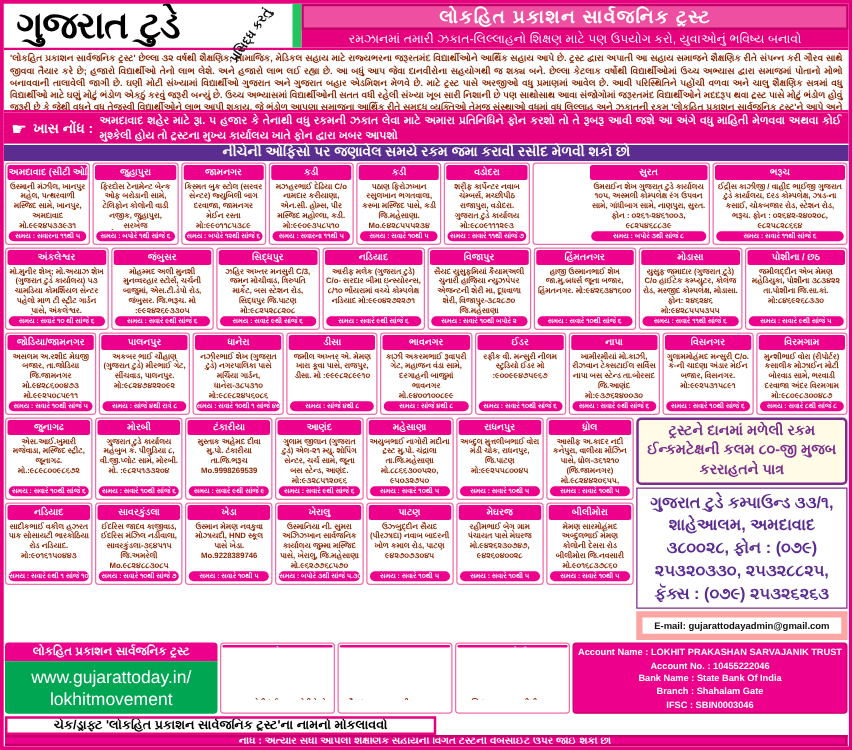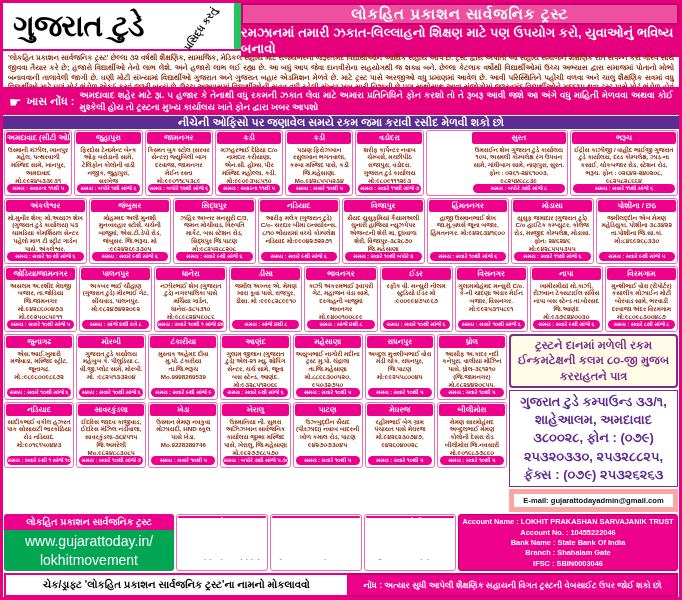--- a/index.html
+++ b/index.html
@@ -10,21 +10,21 @@
   }
   
   .header { display: flex; border-bottom: 2px solid #e6007e; height: 48px; }
   .logo-wrap { width: 238px; position: relative; display: flex; align-items: center; padding-left: 10px; border-right: 7px solid #22c55e; background:#fff; }
   .logo { font-size: 30px; font-weight: 900; color: #000; letter-spacing: -1px; font-family: "DejaVu Sans", sans-serif; }
   .logo-badge { position: absolute; right: 8px; top: 20px; transform: rotate(-55deg); transform-origin: center; font-size: 10px; font-weight: 700; color: #111; white-space: nowrap; }
   .head-right { flex: 1; display: flex; flex-direction: column; }
   .title-bar { flex: 1.1; background: #ee4fa0; border: 2px solid #c4006b; display: flex; align-items: center; justify-content: center; }
   .title-bar span { color: #fff; font-weight: 800; font-size: 15px; letter-spacing: 1px; }
   .subtitle-bar { flex: 1; background: #e6007e; display: flex; align-items: center; justify-content: center; }
-  .subtitle-bar span { color: #fff; font-weight: 700; font-size: 13px; }
+  .subtitle-bar span { color: #fff; font-weight: 400; font-size: 10px; }
   
   .intro { height: 64px; padding: 2px 5px; color: #8b2500; font-size: 7.3px; font-weight: 600; line-height: 1.34; text-align: justify; overflow: hidden; border-bottom: 2px solid #e6007e; }
   
   .special-note { height: 30px; background: #e6007e; color: #fff; display: flex; align-items: center; padding: 1px 6px; gap: 5px; }
   .hand-icon { font-size: 14px; line-height: 1; flex: 0 0 auto; }
   .special-note-label { font-weight: 800; font-size: 11px; white-space: nowrap; }
   .special-note-text { font-weight: 700; font-size: 8.8px; line-height: 1.35; text-align: justify; }
   .purple-band { height: 17px; background: #5c2d91; color: #fff; font-weight: 800; font-size: 11px; display: flex; align-items: center; justify-content: center; border-top: 1px solid #fff; }
   
   .grid { flex: 1; display: flex; flex-direction: column; background: #fff; padding: 1px 1px 0 1px; }
@@ -48,21 +48,21 @@
   
   .bottom-row { display: flex; gap: 2px; height: 57px; margin-bottom: 2px; }
   .web-col { width: 170px; display: flex; flex-direction: column; }
   .trust-label { background: #ec008c; color: #fff; font-weight: 800; font-size: 9.5px; text-align: center; padding: 2px 1px; border-radius: 3px 3px 0 0; white-space: nowrap; }
   .website-box { flex: 1; background: #00a651; color: #fff; font-weight: 400; font-size: 14px; line-height: 1.3; display: flex; flex-direction: column; align-items: center; justify-content: center; border-radius: 0 0 3px 3px; }
   .bottom-cards { display: flex; gap: 2px; width: 280px; }
   .bottom-cards .card { flex: 1; gap: 39px; }
   .account-box { flex: 1; background: #ec008c; border: 1px solid #c4006b; border-radius: 3px; color: #fff; display: flex; flex-direction: column; justify-content: space-evenly; padding: 1px 3px; }
   .account-box div { font-weight: 700; font-size: 7.4px; text-align: center; white-space: nowrap; overflow: hidden; }
   
-  .final-band { display: flex; height: 24px; }
+  .final-band { display: flex; height: 24px; flex-direction: column; }
   .cheque-box { width: 345px; background: #fff; border: 2px solid #e6007e; color: #000; font-weight: 800; font-size: 10.2px; display: flex; align-items: center; justify-content: center; white-space: nowrap; overflow: hidden; }
   .note-band { flex: 1; background: #ec008c; color: #fff; font-weight: 700; font-size: 8.4px; display: flex; align-items: center; justify-content: center; white-space: nowrap; overflow: hidden; border: 2px solid #c4006b; border-left: none; }
 </style>
 </head>
 <body>
 
 <div class="page">
 
   <div class="header">
     <div class="logo-wrap">
@@ -199,28 +199,28 @@
           <div class="card-head">ભાવનગર</div>
           <div class="card-body">કાઝી અકરમભાઈ રૂવાપરી ગેટ, મહાજન વંડા સામે, દરગાહની બાજુમાં ભાવનગર મો.૯૪૦૦૧૦૦૮૯૯</div>
           <div class="card-time">સમય : સાંજે ૪થી ૮</div>
         </div>
         <div class="card">
           <div class="card-head">ઈડર</div>
           <div class="card-body">રફીક વી. મન્સુરી નીલમ સ્ટુડિયો ઈડર મો :૯૦૦૯૯૪૭૫૯૬૭</div>
           <div class="card-time">સમય : સવારે ૧૦થી સાંજે ૬</div>
         </div>
         <div class="card">
+          <div class="card-head">નાપા</div>
+          <div class="card-body">ખામીરમીયાં મો.કાઝી, રીઝવાન ટેક્સટાઈલ સર્વિસ નાપા બસ સ્ટેન્ડ તા.બોરસદ જિ.આણંદ મો:૯૩૭૬૨૪૦૦૩૦</div>
+          <div class="card-time">સમય : સવારે ૯થી સાંજે ૬</div>
+        </div>
+        <div class="card">
           <div class="card-head">વિસનગર</div>
           <div class="card-body">ગુલામમોહંમદ મન્સુરી C/o. કે-ની ચાદણા અંડાર મેઈન બજાર, વિસનગર. મો:૯૯૨૫૩૧૫૮૯૧</div>
           <div class="card-time">સમય : સવારે ૧૦થી સાંજે ૬</div>
-        </div>
-        <div class="card">
-          <div class="card-head">નાપા</div>
-          <div class="card-body">ખામીરમીયાં મો.કાઝી, રીઝવાન ટેક્સટાઈલ સર્વિસ નાપા બસ સ્ટેન્ડ તા.બોરસદ જિ.આણંદ મો:૯૩૭૬૨૪૦૦૩૦</div>
-          <div class="card-time">સમય : સવારે ૯થી સાંજે ૬</div>
         </div>
         <div class="card">
           <div class="card-head">વિરમગામ</div>
           <div class="card-body">મુન્શીભાઈ વોરા (રીપોર્ટર) કસાલીક મોઝાઈન મોટી બોરવાડ સામે, ભરવાડી દરવાજા અંદર વિરમગામ મો:૯૮૦૯૮૩૦૦૪૮૭</div>
           <div class="card-time">સમય : સવારે ૮થી સાંજે ૮</div>
         </div>
       </div>
 
     <div class="mid-wrap">
       <div class="mid-left">

